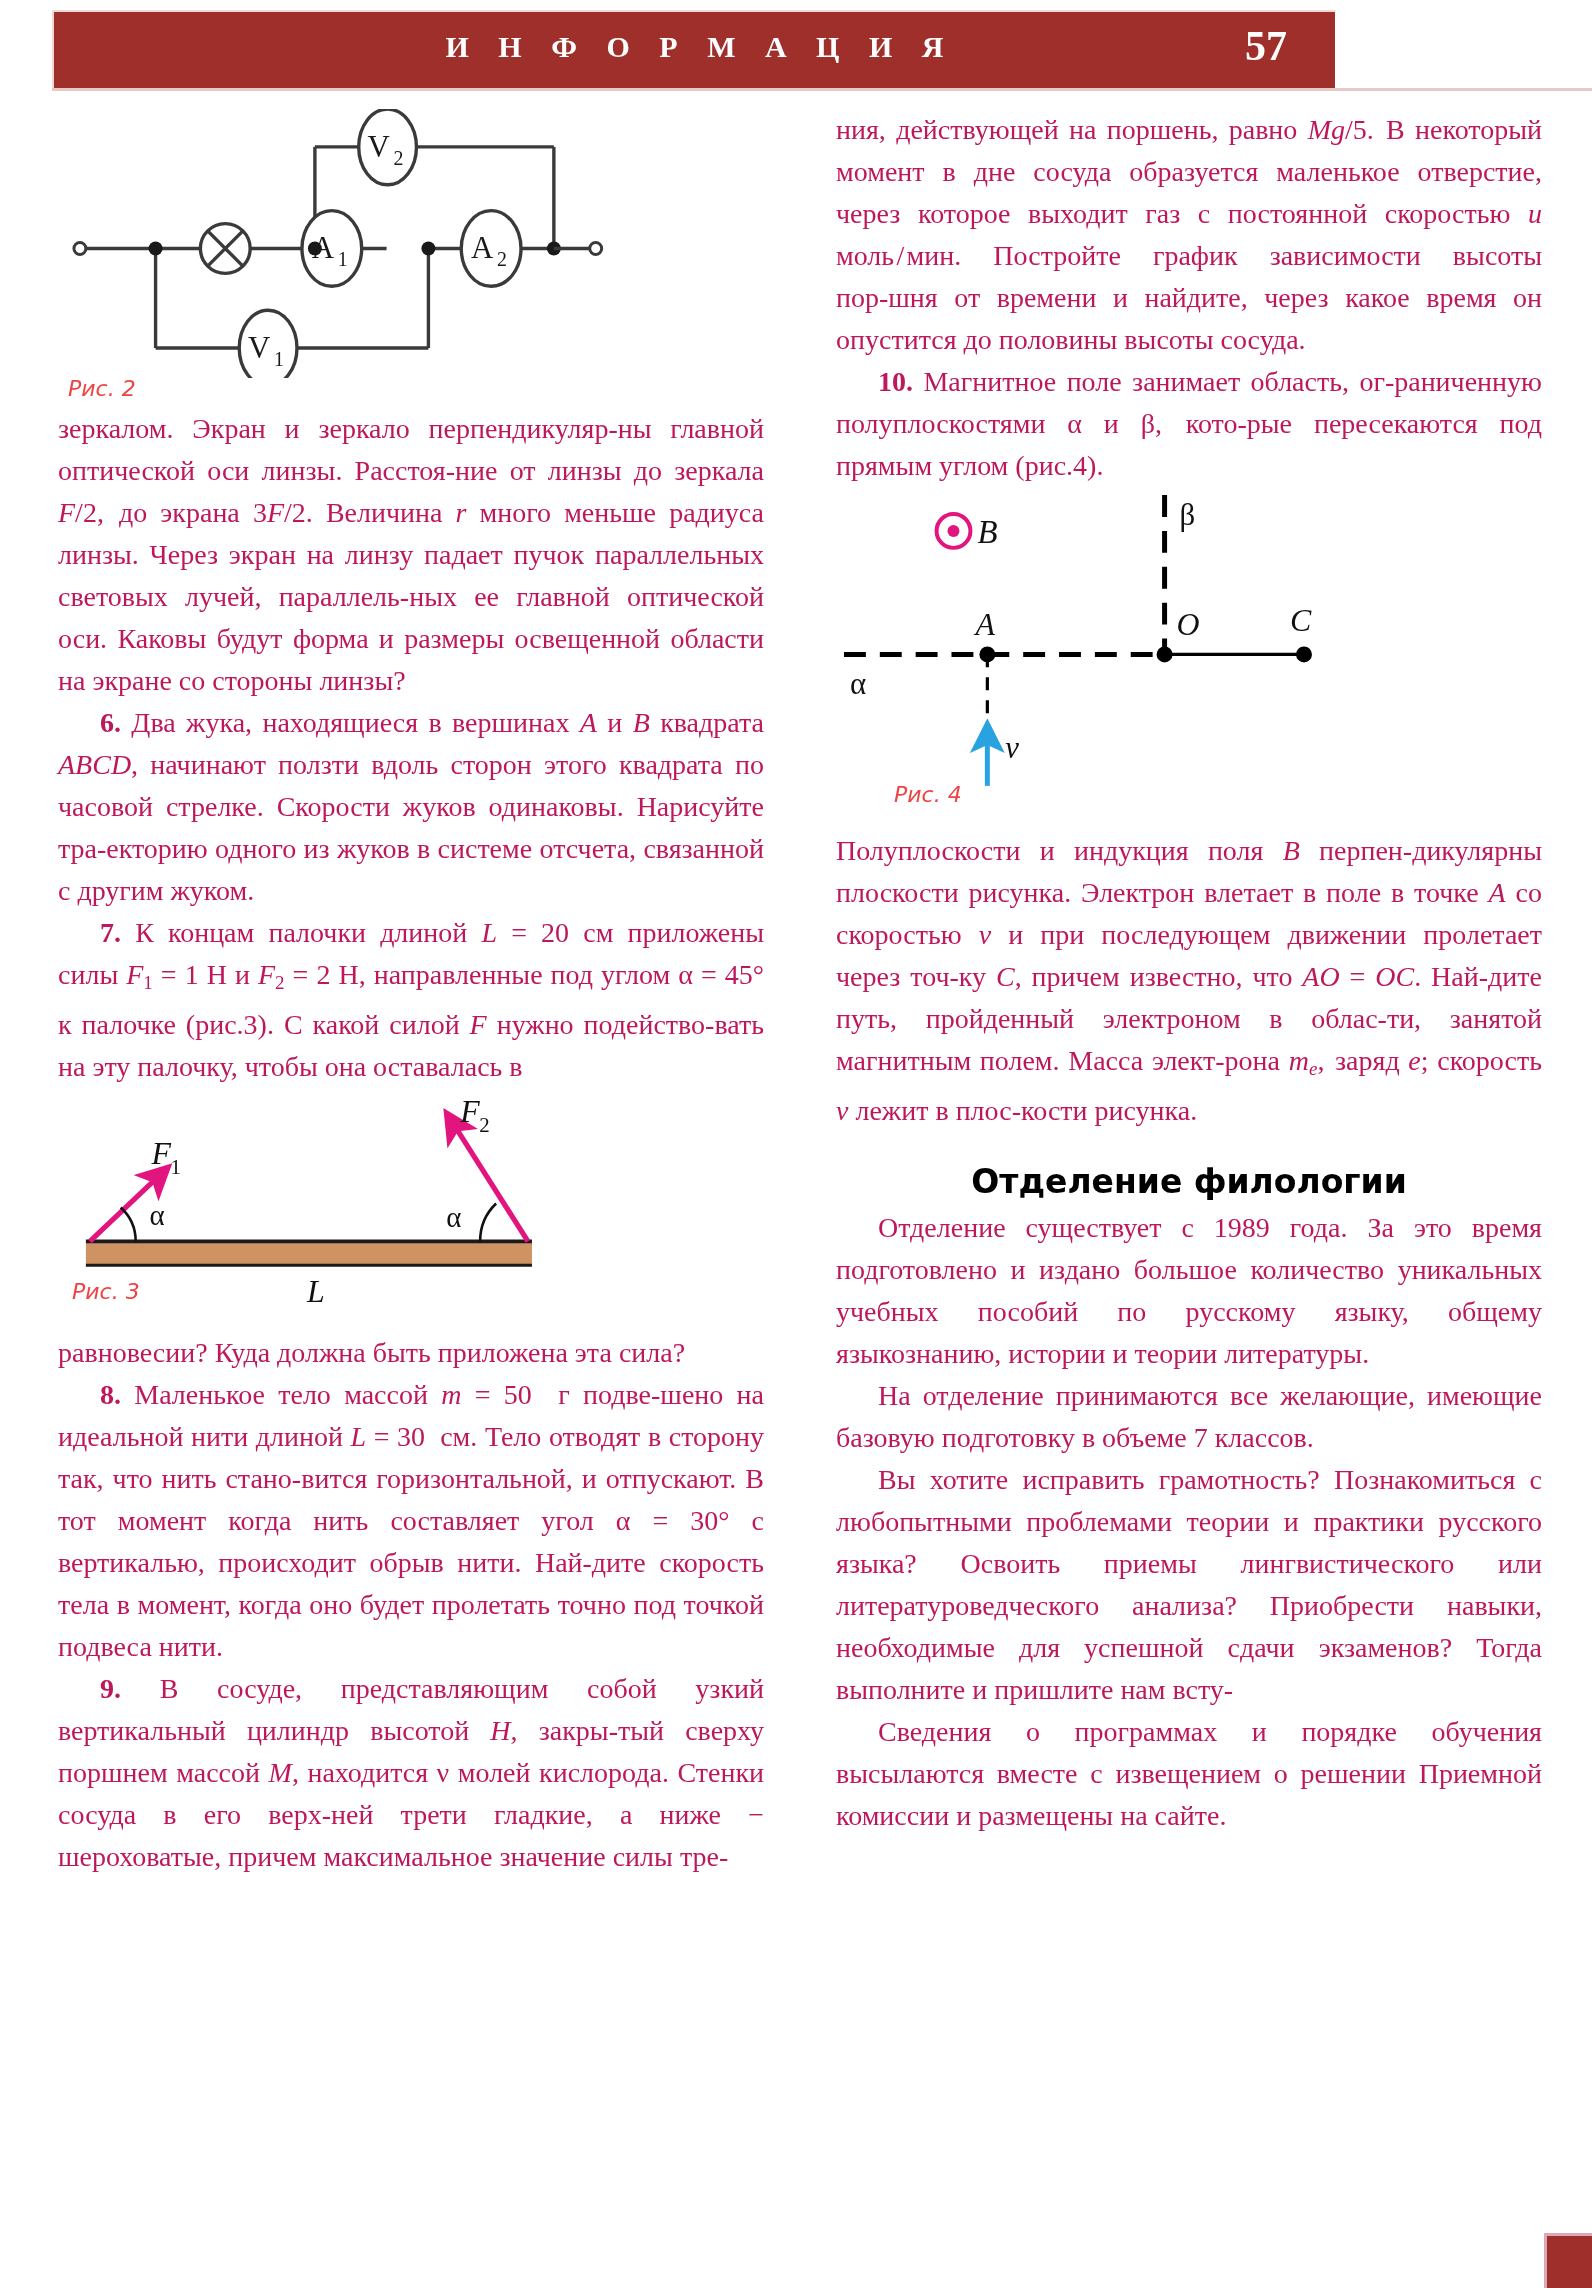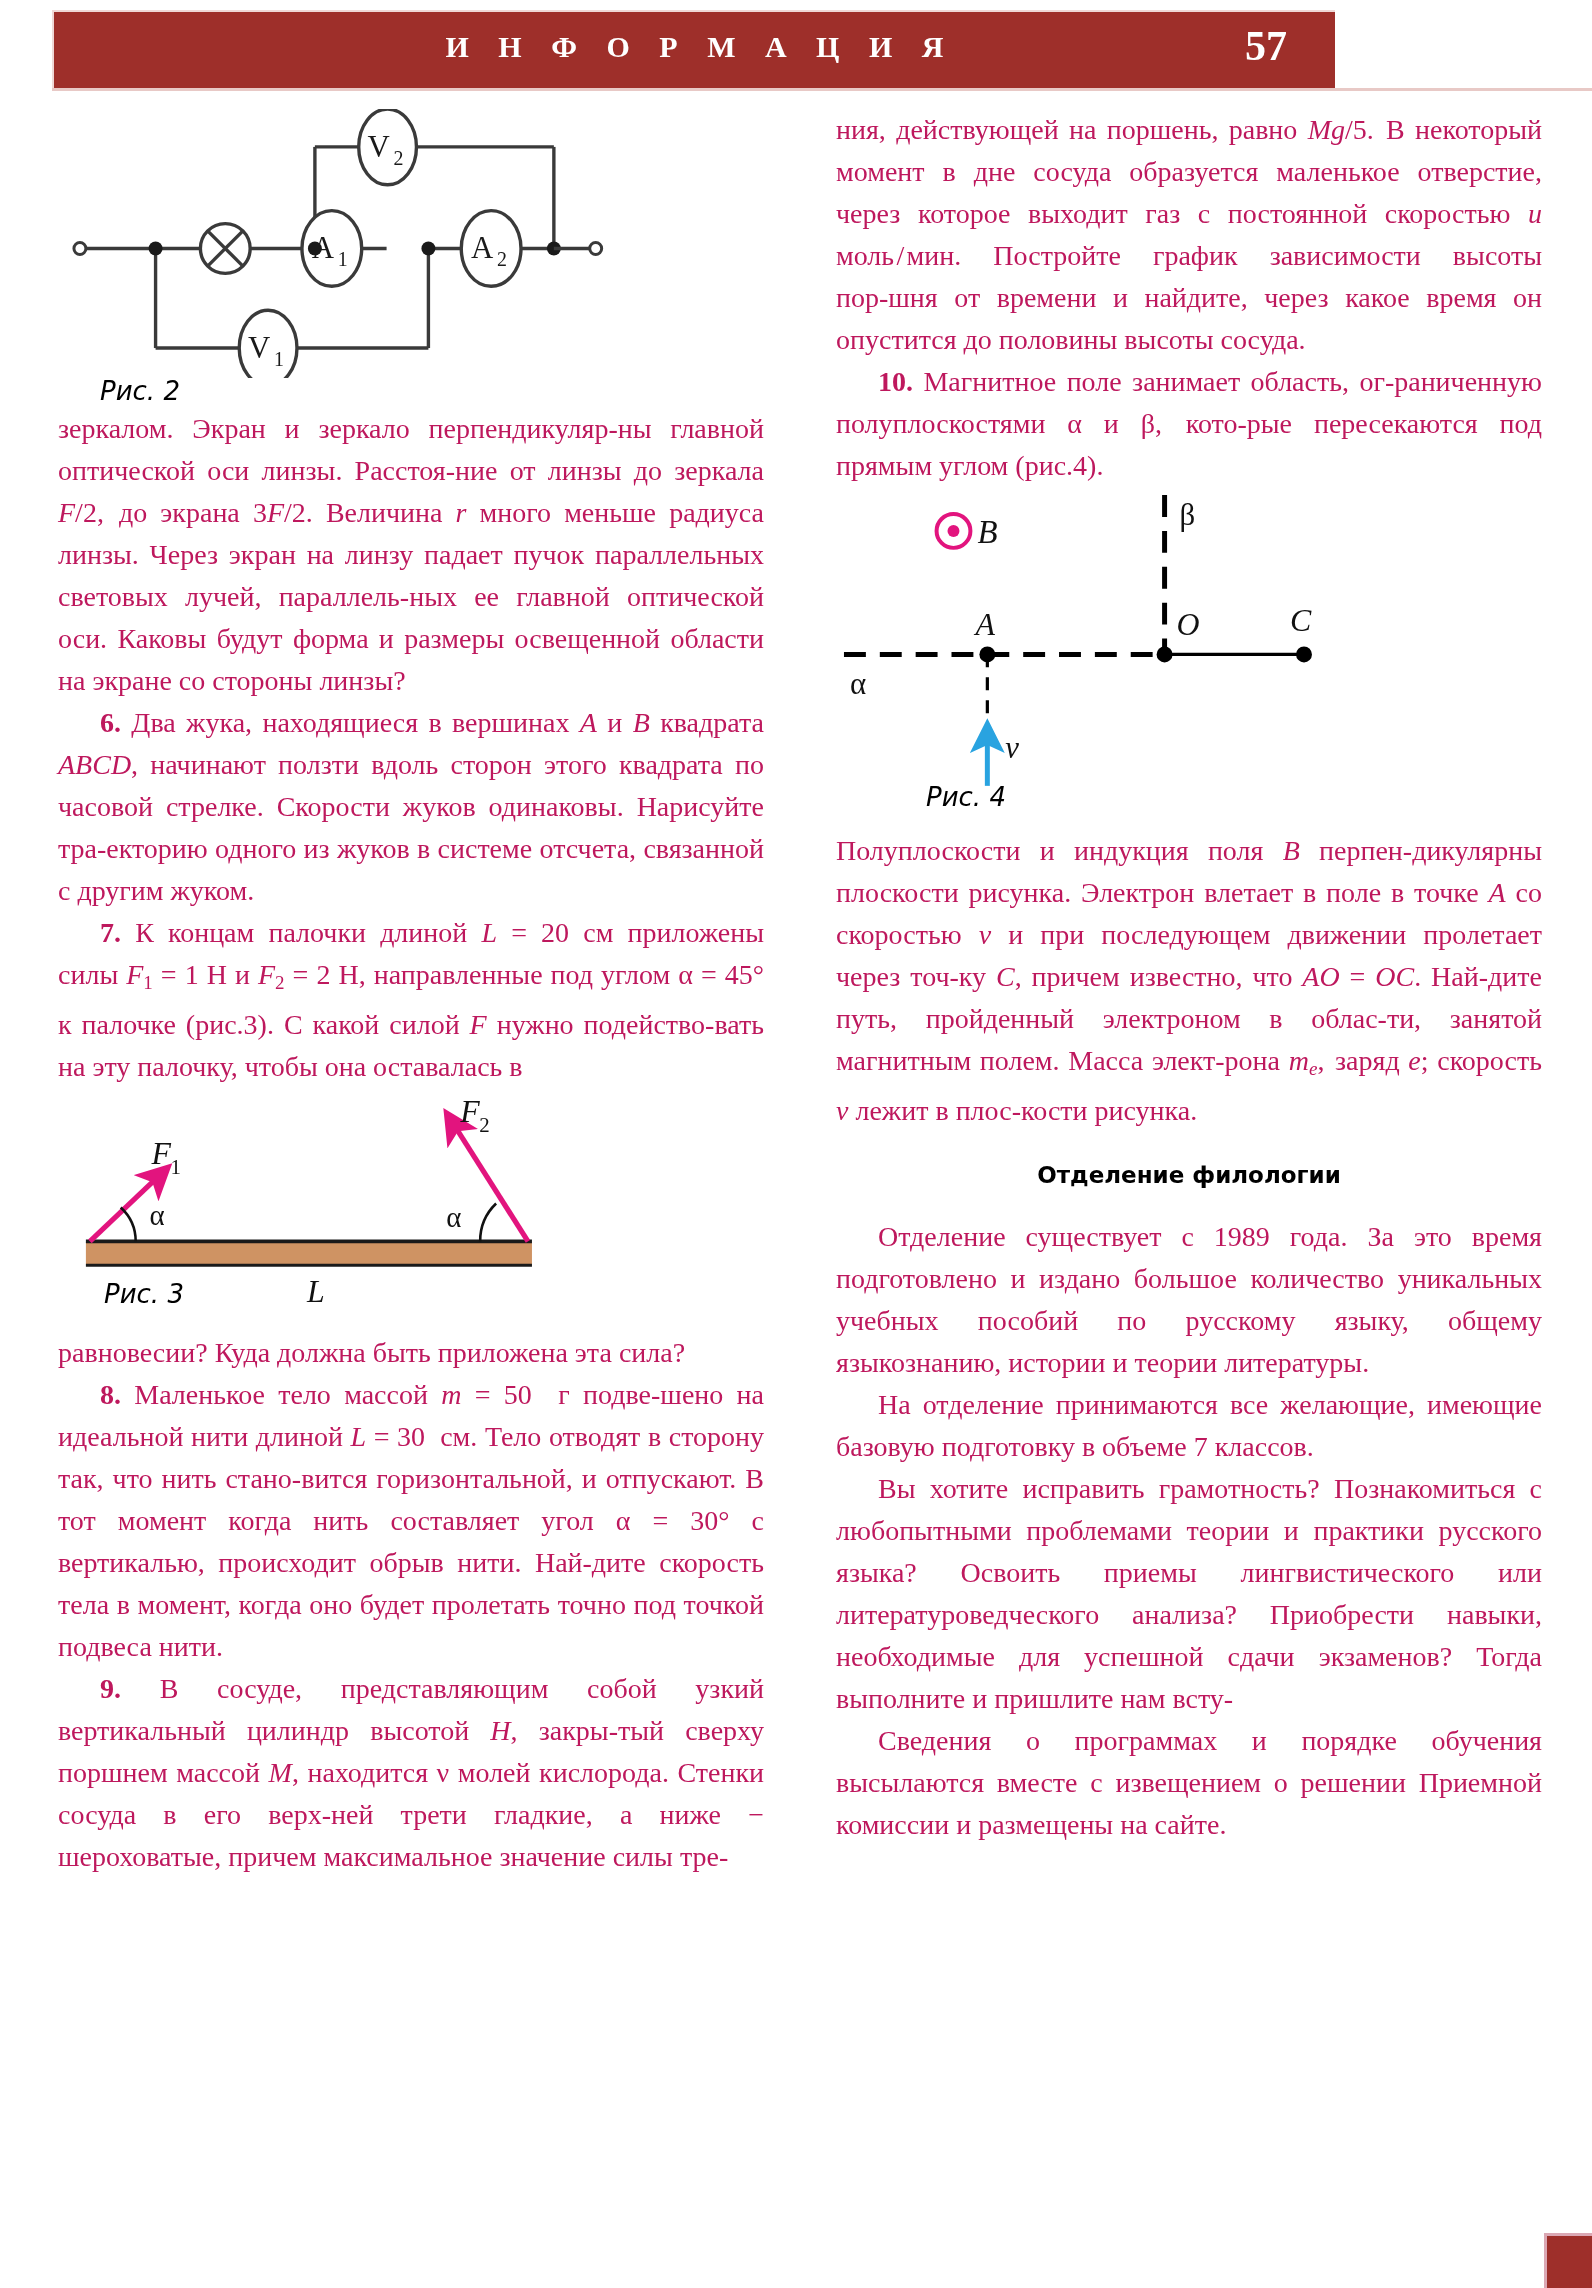--- a/index.html
+++ b/index.html
@@ -79,35 +79,34 @@
   }
   p.body.indent { text-indent: 42px; }
   p.body + p.body { margin-top: 0; }
 
   .num { font-weight: bold; }
   i.m { font-style: italic; font-family: "Liberation Serif", "DejaVu Serif", serif; }
   .sub { font-size: 0.68em; vertical-align: -0.28em; font-style: italic; }
   .sub-up { font-size: 0.68em; vertical-align: -0.28em; }
 
   h3.section-head {
-    margin: 30px 0 28px 0;
+    margin: 30px 0 6px 0;
     text-align: center;
     font-family: "DejaVu Sans", "Liberation Sans", sans-serif;
-    font-size: 23px;
+    font-size: 33px;
     font-weight: bold;
     letter-spacing: 0px;
   }
 
   
   .fig-caption {
     font-family: "DejaVu Sans", "Liberation Sans", sans-serif;
     font-style: italic;
-    font-size: 26px;
-    color: #000000;
-    margin-left: 32px;
+    font-size: 22px;
+    color: #ef4444;
   }
 
   
   .fig2-wrap { position: relative; width: 706px; height: 299px; }
   .fig2-cap  { position: absolute; left: 10px; top: 267px; }
 
   
   .fig3-wrap { position: relative; width: 706px; height: 234px; margin-top: 10px;}
   .fig3-cap  { position: absolute; left: 14px; top: 181px; }
 

